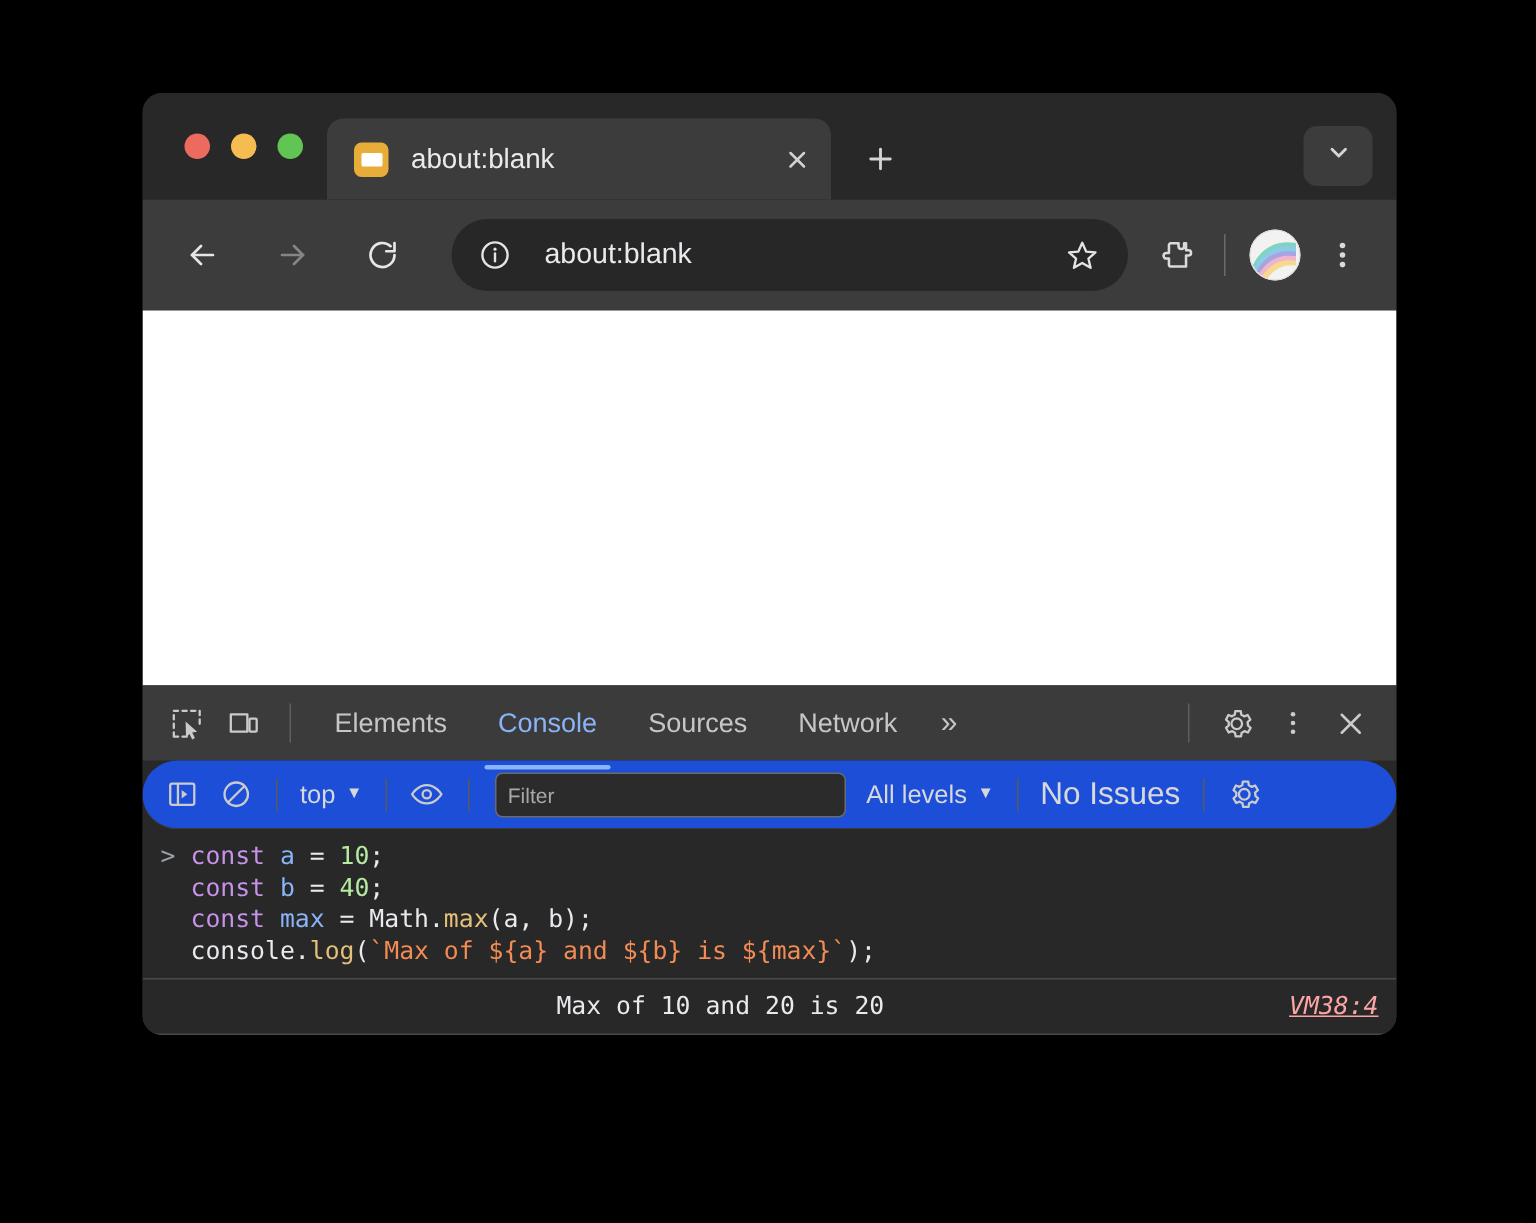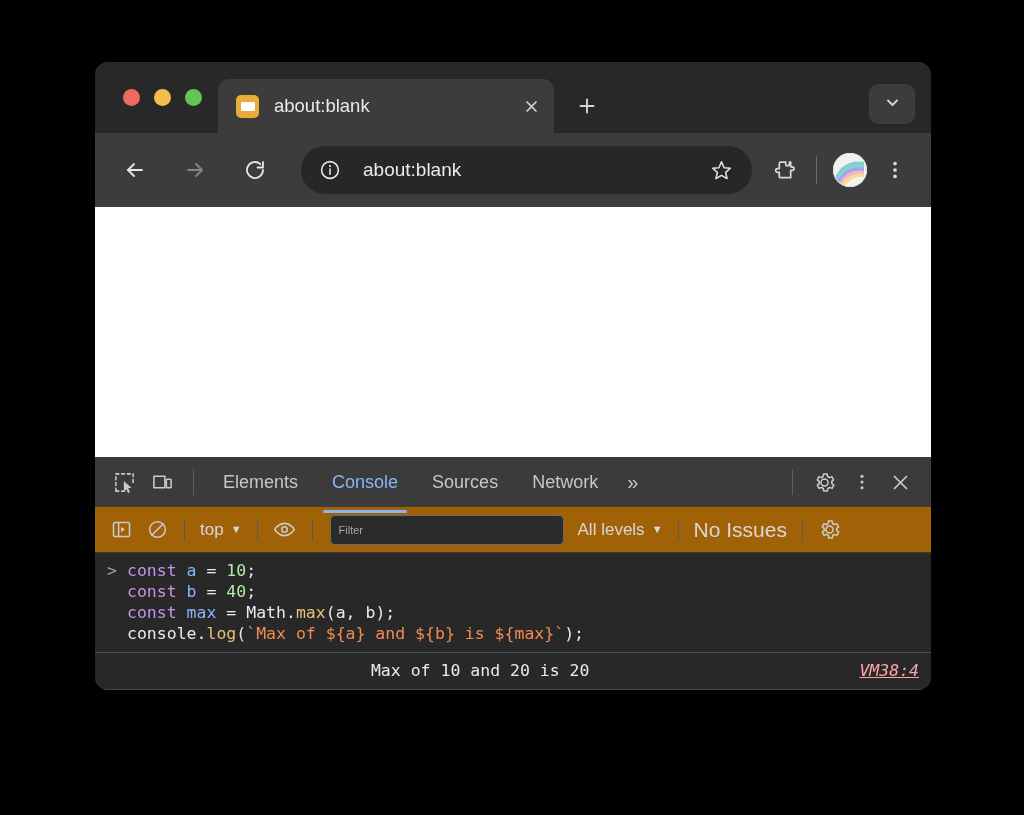--- a/index.html
+++ b/index.html
@@ -294,27 +294,28 @@
     color: #c4c6c8;
     font-size: 20px;
     padding: 0 12px;
     flex: 0 0 auto;
   }
   .dt-spacer { flex: 1 1 auto; }
 
   
   .console-toolbar {
     height: 46px;
-    background: #a16207;
+    background: #1d4ed8;
     border-bottom: 1px solid #3a3a3a;
     display: flex;
     align-items: center;
     padding: 0 10px 0 8px;
     flex: 0 0 auto;
     box-sizing: border-box;
+    border-radius: 23px;
   }
   .ct-icon {
     width: 36px;
     height: 36px;
     display: flex;
     align-items: center;
     justify-content: center;
     color: #c9cbcd;
     flex: 0 0 auto;
   }
@@ -336,21 +337,21 @@
     white-space: nowrap;
   }
   .caret { font-size: 11px; line-height: 1; }
   .filter-input {
     width: 234px;
     height: 30px;
     border: 1px solid #6b6b6b;
     border-radius: 5px;
     background: #2b2b2b;
     color: #a6a8aa;
-    font-size: 11px;
+    font-size: 14px;
     font-family: "Liberation Sans", sans-serif;
     padding: 0 8px;
     margin: 0 8px;
     box-sizing: border-box;
     outline: none;
     flex: 0 0 auto;
   }
   .filter-input::placeholder { color: #a6a8aa; }
   .ct-text {
     color: #d6d8da;

